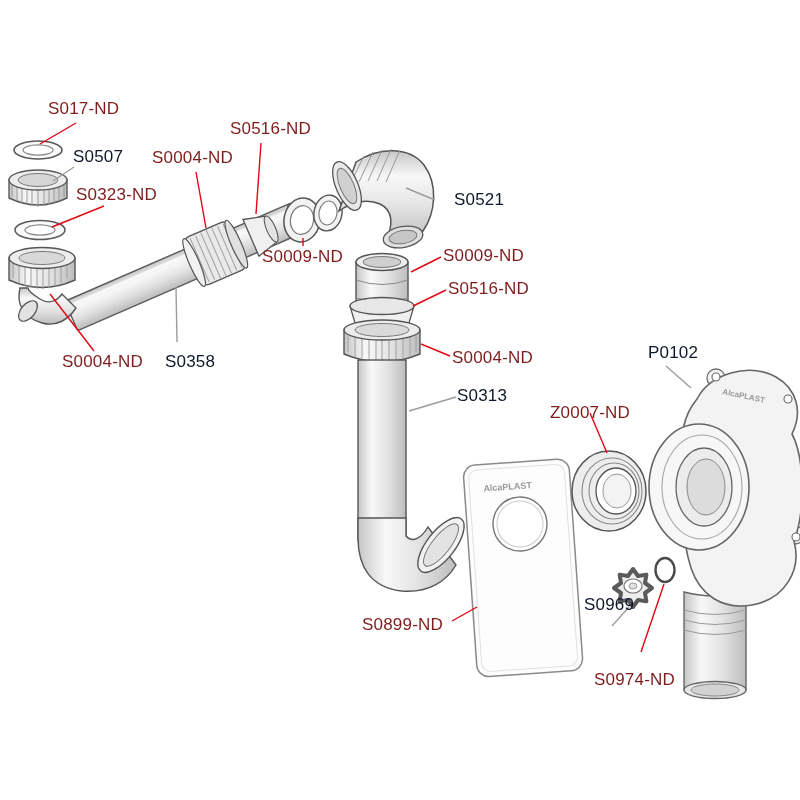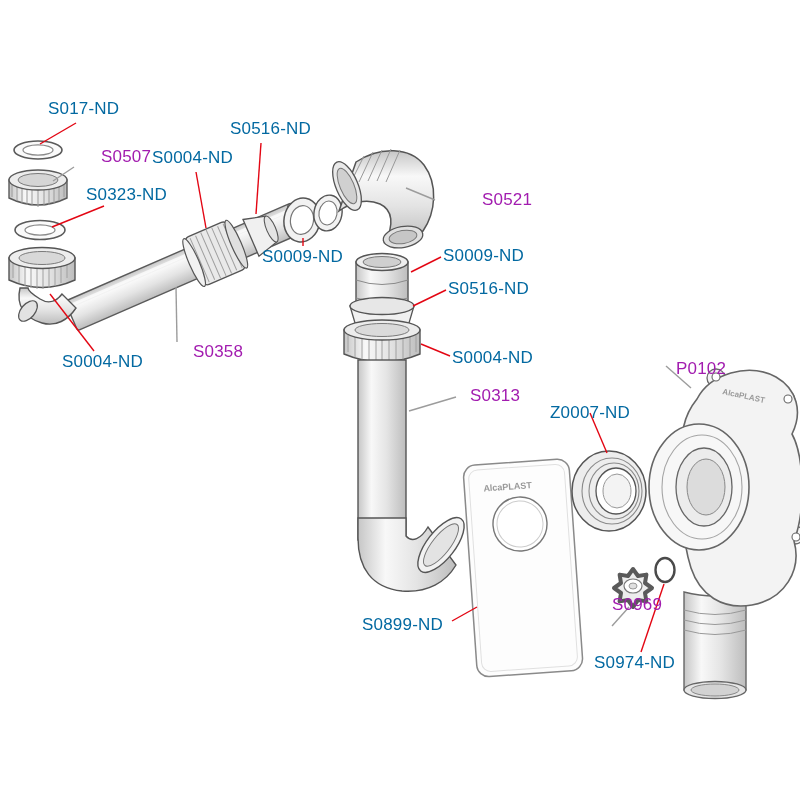--- a/index.html
+++ b/index.html
@@ -1,21 +1,21 @@
 <!DOCTYPE html>
 <html><head>
 <meta charset="utf-8">
 <style>
   html,body{margin:0;padding:0;background:#ffffff;}
   .stage{position:relative;width:800px;height:800px;background:#ffffff;
          font-family:"Liberation Sans",sans-serif;overflow:hidden;}
   .art{position:absolute;left:0;top:0;}
   .label{position:absolute;font-size:17px;letter-spacing:.2px;white-space:nowrap;line-height:1.1;}
-  .label.red{color:#0369a1;}
-  .label.black{color:#a21caf;margin-left:28px;}
+  .label.red{color:#7f1d1d;}
+  .label.black{color:#0f172a;}
   .brand-text{font-family:"Liberation Sans",sans-serif;font-weight:bold;fill:#9a9a9a;}
 </style>
 </head>
 <body>
 
 <div class="stage">
 
 <svg class="art" width="800" height="800" viewBox="0 0 800 800">
   <defs>
     <linearGradient id="gv" x1="0" y1="0" x2="1" y2="0">
@@ -189,28 +189,28 @@
     <line x1="452" y1="621" x2="477" y2="607" stroke="#e30613"></line>
     <line x1="612" y1="626" x2="629" y2="607" stroke="#9c9c9c"></line>
     <line x1="641" y1="652" x2="664" y2="584" stroke="#e30613"></line>
   </g>
 </svg>
 
 <div class="label red" style="left:48px;top:100px">S017-ND</div>
 <div class="label black" style="left:73px;top:148px">S0507</div>
 <div class="label red" style="left:230px;top:120px">S0516-ND</div>
 <div class="label red" style="left:152px;top:149px">S0004-ND</div>
-<div class="label red" style="left:86px;top:186px">S0323-ND</div>
+<div class="label red" style="left:76px;top:186px">S0323-ND</div>
 <div class="label red" style="left:262px;top:248px">S0009-ND</div>
 <div class="label black" style="left:454px;top:191px">S0521</div>
 <div class="label red" style="left:62px;top:353px">S0004-ND</div>
-<div class="label black" style="left:165px;top:343px">S0358</div>
+<div class="label black" style="left:165px;top:353px">S0358</div>
 <div class="label red" style="left:443px;top:247px">S0009-ND</div>
 <div class="label red" style="left:448px;top:280px">S0516-ND</div>
 <div class="label red" style="left:452px;top:349px">S0004-ND</div>
-<div class="label black" style="left:442px;top:387px">S0313</div>
+<div class="label black" style="left:457px;top:387px">S0313</div>
 <div class="label red" style="left:550px;top:404px">Z0007-ND</div>
-<div class="label black" style="left:648px;top:360px">P0102</div>
+<div class="label black" style="left:648px;top:344px">P0102</div>
 <div class="label red" style="left:362px;top:616px">S0899-ND</div>
 <div class="label black" style="left:584px;top:596px">S0969</div>
-<div class="label red" style="left:594px;top:654px">S0974-ND</div>
+<div class="label red" style="left:594px;top:671px">S0974-ND</div>
 
 </div>
 
 </body></html>

